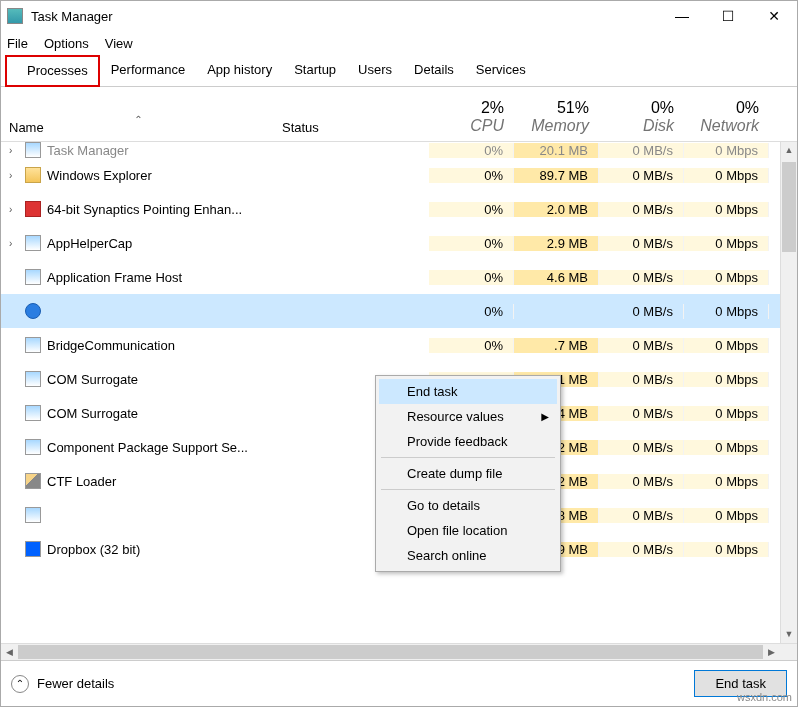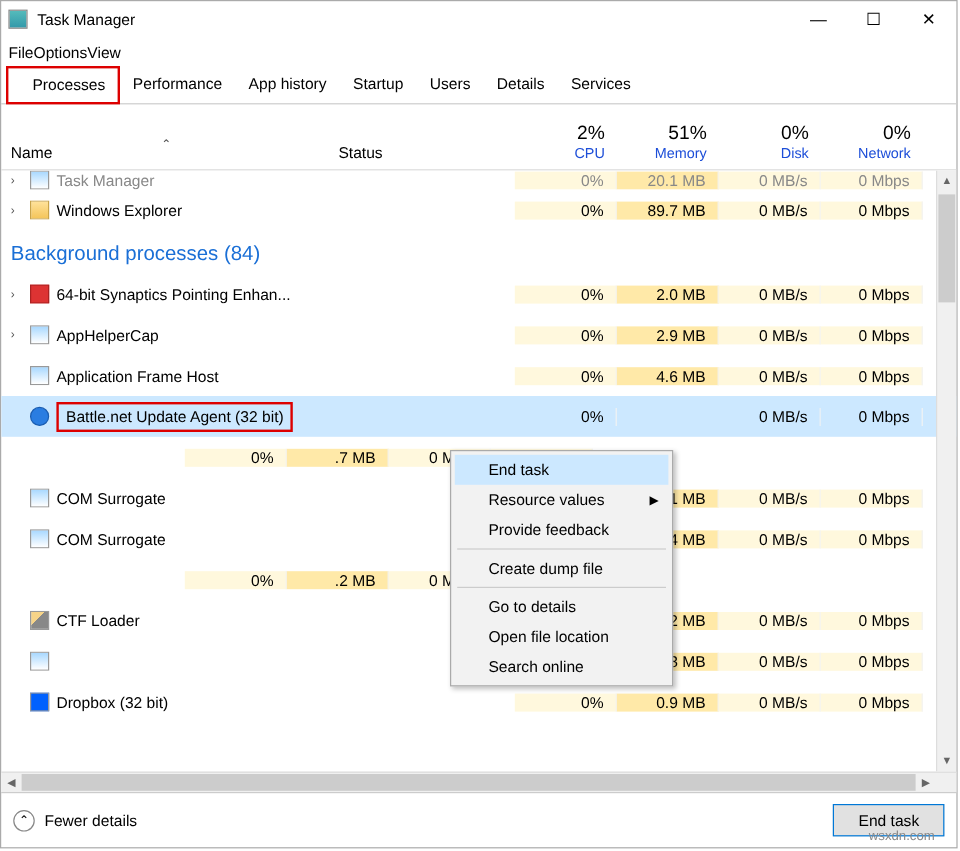--- a/index.html
+++ b/index.html
@@ -3,31 +3,31 @@
 <meta charset="utf-8">
 <style>
   * { box-sizing: border-box; font-family: "Segoe UI", Arial, sans-serif; }
   body { margin: 0; background: #fff; font-size: 13px; color: #000; width: 800px; height: 709px; overflow: hidden; position: relative; }
   .window { border: 1px solid #aaa; width: 798px; height: 707px; display: flex; flex-direction: column; }
   .titlebar { height: 30px; display: flex; align-items: center; padding-left: 6px; }
   .titlebar .title-icon { width: 16px; height: 16px; background: linear-gradient(#5bb, #39a); border: 1px solid #888; margin-right: 8px; }
   .titlebar .title { flex: 1; font-size: 13px; }
   .winbtns { display: flex; }
   .winbtn { width: 46px; height: 30px; display: flex; align-items: center; justify-content: center; font-size: 14px; }
-  .menubar { height: 24px; display: flex; align-items: center; padding-left: 6px; font-size: 13px; gap: 0; }
+  .menubar { height: 24px; display: flex; align-items: center; padding-left: 6px; font-size: 13px; gap: 16px; }
   .tabs { display: flex; border-bottom: 1px solid #ccc; padding-left: 4px; font-size: 13px; }
   .tab { padding: 6px 10px 7px; border: 1px solid transparent; margin-bottom: -1px; white-space: nowrap; }
   .tab.active { border: 1px solid #ccc; border-bottom: 1px solid #fff; background: #fff; }
   .red-box { border: 2px solid #d00 !important; padding-left: 20px; }
   .header-row { display: flex; border-bottom: 1px solid #ddd; height: 55px; align-items: flex-end; }
   .col-name { width: 275px; padding: 4px 6px 6px 8px; position: relative; }
   .col-status { width: 153px; padding: 4px 6px 6px; }
   .col-num { width: 85px; text-align: right; padding: 4px 10px 6px; }
   .col-num .pct { display: block; font-size: 16px; }
-  .col-num .lbl { display: block; font-size: 12px; color: #1d4ed8; }
+  .col-num .lbl { display: block; font-size: 16px; color: #737373; font-style: italic; }
   .sort-ind { position: absolute; top: -2px; left: 50%; transform: translateX(-50%); font-size: 10px; color: #555; }
   .grid-body { flex: 1; overflow: hidden; position: relative; }
   .scrollbar-v { position: absolute; right: 0; top: 0; bottom: 0; width: 17px; background: #f0f0f0; border-left: 1px solid #ddd; }
   .scrollbar-v .thumb { position: absolute; left: 1px; right: 1px; top: 20px; height: 90px; background: #ccc; }
   .scrollbar-v .arr { position: absolute; left: 0; right: 0; height: 17px; text-align: center; font-size: 9px; color: #666; line-height: 17px; }
   .scrollbar-v .arr.up { top: 0; }
   .scrollbar-v .arr.down { bottom: 0; }
   .scrollbar-h { height: 17px; background: #f0f0f0; border-top: 1px solid #ddd; position: relative; }
   .scrollbar-h .thumb { position: absolute; top: 1px; bottom: 1px; left: 17px; right: 34px; background: #ccc; }
   .scrollbar-h .arr { position: absolute; top: 0; bottom: 0; width: 17px; text-align: center; font-size: 9px; color: #666; line-height: 17px; }
@@ -56,21 +56,21 @@
   .fewer { display: flex; align-items: center; gap: 8px; }
   .circ-up { width: 18px; height: 18px; border: 1px solid #888; border-radius: 50%; display: flex; align-items: center; justify-content: center; font-size: 10px; }
   .btn { border: 1px solid #888; background: #e1e1e1; padding: 5px 20px; font-size: 13px; }
   .btn:active, .btn.def { border-color: #0078d7; }
   .ctxmenu { position: absolute; left: 375px; top: 375px; width: 186px; background: #f2f2f2; border: 1px solid #aaa; box-shadow: 2px 2px 4px rgba(0,0,0,0.25); padding: 3px; font-size: 13px; z-index: 10; }
   .ctxmenu .mi { padding: 5px 10px 5px 28px; position: relative; }
   .ctxmenu .mi.hi { background: #cce8ff; }
   .ctxmenu .mi .sub { position: absolute; right: 8px; font-size: 10px; top: 7px; }
   .ctxmenu .sep { height: 1px; background: #ccc; margin: 3px 2px; }
   .redbox-ctx { position: absolute; border: 2px solid #d00; pointer-events: none; }
-  .watermark { position: absolute; right: 21px; bottom: 6px; font-size: 11px; color: #888; z-index: 5; }
+  .watermark { position: absolute; right: 8px; bottom: 6px; font-size: 11px; color: #888; z-index: 5; }
 </style>
 </head>
 <body>
 
 <div class="window">
   <div class="titlebar">
     <div class="title-icon"></div>
     <div class="title">Task Manager</div>
     <div class="winbtns">
       <div class="winbtn">—</div>
@@ -147,21 +147,20 @@
             <span>Windows Explorer</span>
           </div>
           <div class="c-status"></div>
           <div class="c-num">0%</div>
           <div class="c-num hi">89.7 MB</div>
           <div class="c-num">0 MB/s</div>
           <div class="c-num">0 Mbps</div>
         </div>
       </div>
 
-    <div class="group-hdr">Background processes (84)</div>
 
     <div id="rows-bg">
         <div class="row">
           <div class="c-name">
             <span class="chev show">›</span>
             <span class="ico red"></span>
             <span>64-bit Synaptics Pointing Enhan...</span>
           </div>
           <div class="c-status"></div>
           <div class="c-num">0%</div>
@@ -190,29 +189,33 @@
           <div class="c-status"></div>
           <div class="c-num">0%</div>
           <div class="c-num hi">4.6 MB</div>
           <div class="c-num">0 MB/s</div>
           <div class="c-num">0 Mbps</div>
         </div>
         <div class="row sel">
           <div class="c-name">
             <span class="chev">›</span>
             <span class="ico blue"></span>
-            <span style="border: 2px solid rgb(221, 0, 0); padding: 3px 6px;">Battle.net Update Agent (32 bit)</span>
           </div>
           <div class="c-status"></div>
           <div class="c-num">0%</div>
           <div class="c-num hi"></div>
           <div class="c-num">0 MB/s</div>
           <div class="c-num">0 Mbps</div>
         </div>
         <div class="row">
+          <div class="c-name">
+            <span class="chev">›</span>
+            <span class="ico win"></span>
+            <span>BridgeCommunication</span>
+          </div>
           <div class="c-status"></div>
           <div class="c-num">0%</div>
           <div class="c-num hi">.7 MB</div>
           <div class="c-num">0 MB/s</div>
           <div class="c-num">0 Mbps</div>
         </div>
         <div class="row">
           <div class="c-name">
             <span class="chev">›</span>
             <span class="ico win"></span>
@@ -230,20 +233,25 @@
             <span class="ico win"></span>
             <span>COM Surrogate</span>
           </div>
           <div class="c-status"></div>
           <div class="c-num">0%</div>
           <div class="c-num hi">.4 MB</div>
           <div class="c-num">0 MB/s</div>
           <div class="c-num">0 Mbps</div>
         </div>
         <div class="row">
+          <div class="c-name">
+            <span class="chev">›</span>
+            <span class="ico win"></span>
+            <span>Component Package Support Se...</span>
+          </div>
           <div class="c-status"></div>
           <div class="c-num">0%</div>
           <div class="c-num hi">.2 MB</div>
           <div class="c-num">0 MB/s</div>
           <div class="c-num">0 Mbps</div>
         </div>
         <div class="row">
           <div class="c-name">
             <span class="chev">›</span>
             <span class="ico pencil"></span>

